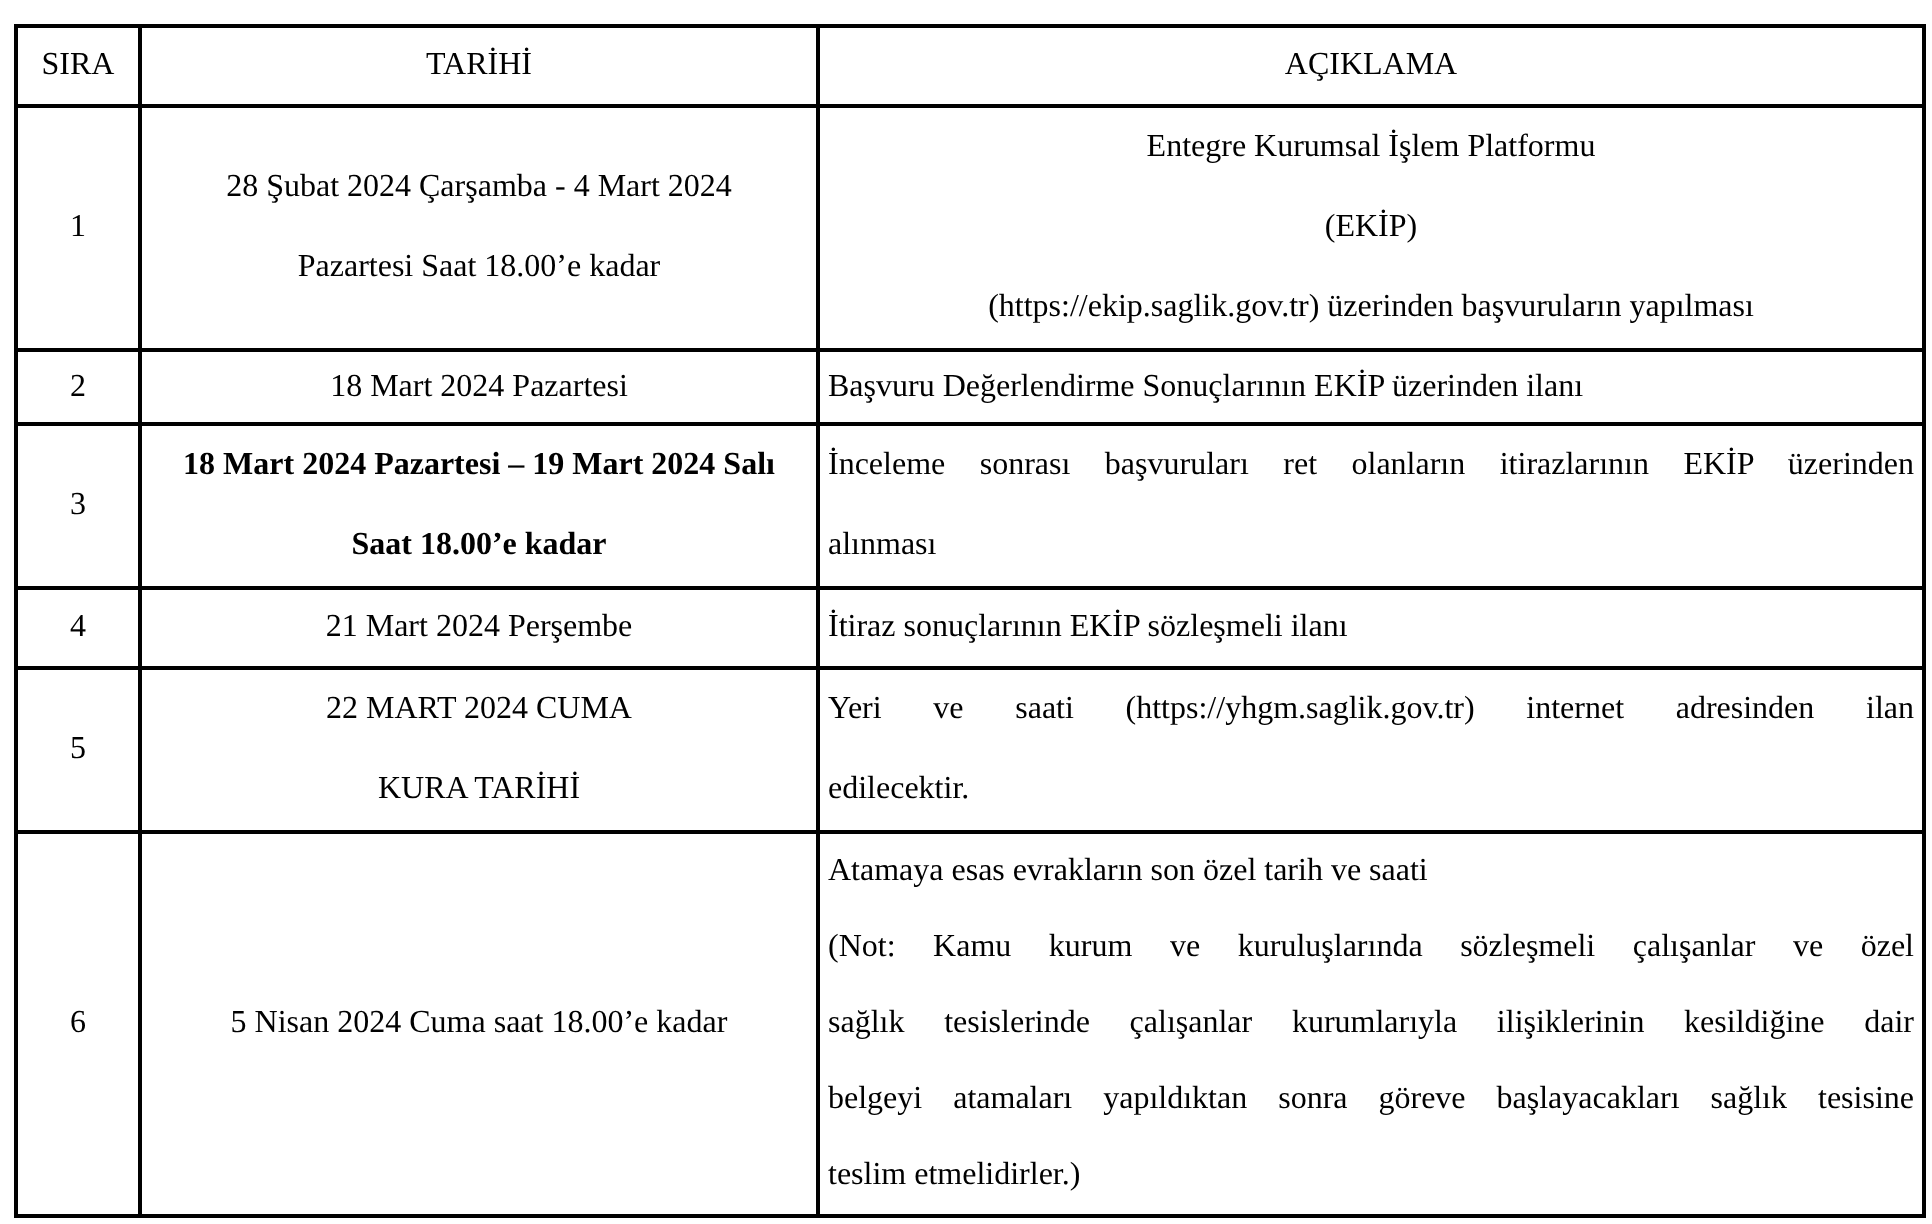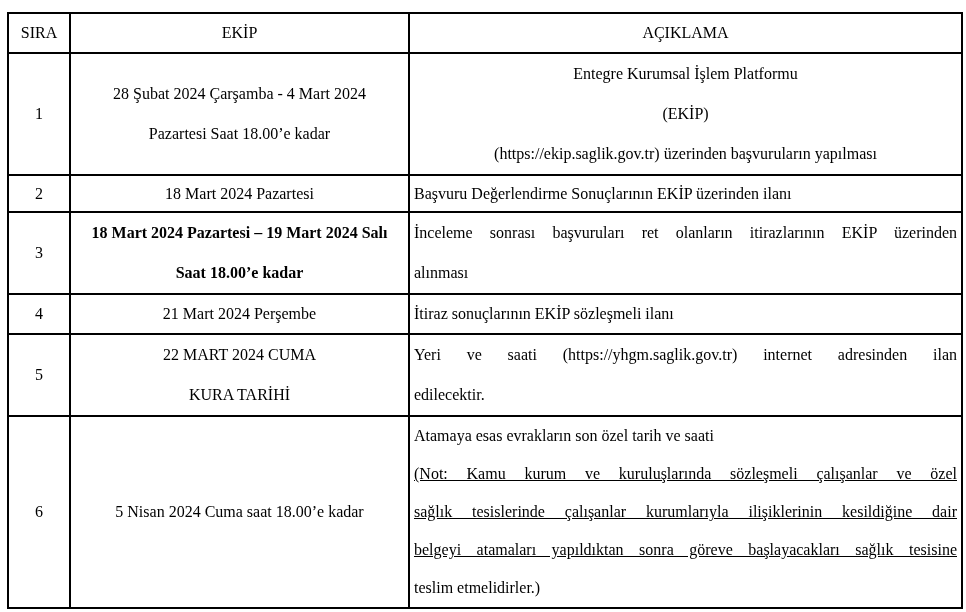--- a/index.html
+++ b/index.html
@@ -41,21 +41,20 @@
     .row3 td { height: 77px; }
     .row4 td { height: 38px; }
     .row5 td { height: 78px; }
     .row6 td { height: 186px; }
     .r3-desc .line, .r5-desc .line { line-height: 40px; }
     .r6-desc .justify-line {
       display: block;
       text-align: justify;
       text-align-last: justify;
       line-height: 38px;
-      text-decoration: underline;
     }
     .r6-desc .last-line {
       display: block;
       text-align: left;
       line-height: 38px;
     }
     .justify-line {
       display: block;
       text-align: justify;
       text-align-last: justify;
@@ -67,21 +66,21 @@
 
 <table class="schedule">
   <colgroup>
     <col class="c-sira">
     <col class="c-tarih">
     <col class="c-aciklama">
   </colgroup>
   <thead>
     <tr class="hdr">
       <th>SIRA</th>
-      <th>EKİP</th>
+      <th>TARİHİ</th>
       <th>AÇIKLAMA</th>
     </tr>
   </thead>
   <tbody>
 
     <tr class="row1">
       <td class="center">1</td>
       <td class="center">
         <span class="line">28 Şubat 2024 Çarşamba - 4 Mart 2024</span>
         <span class="line">Pazartesi Saat 18.00’e kadar</span>

